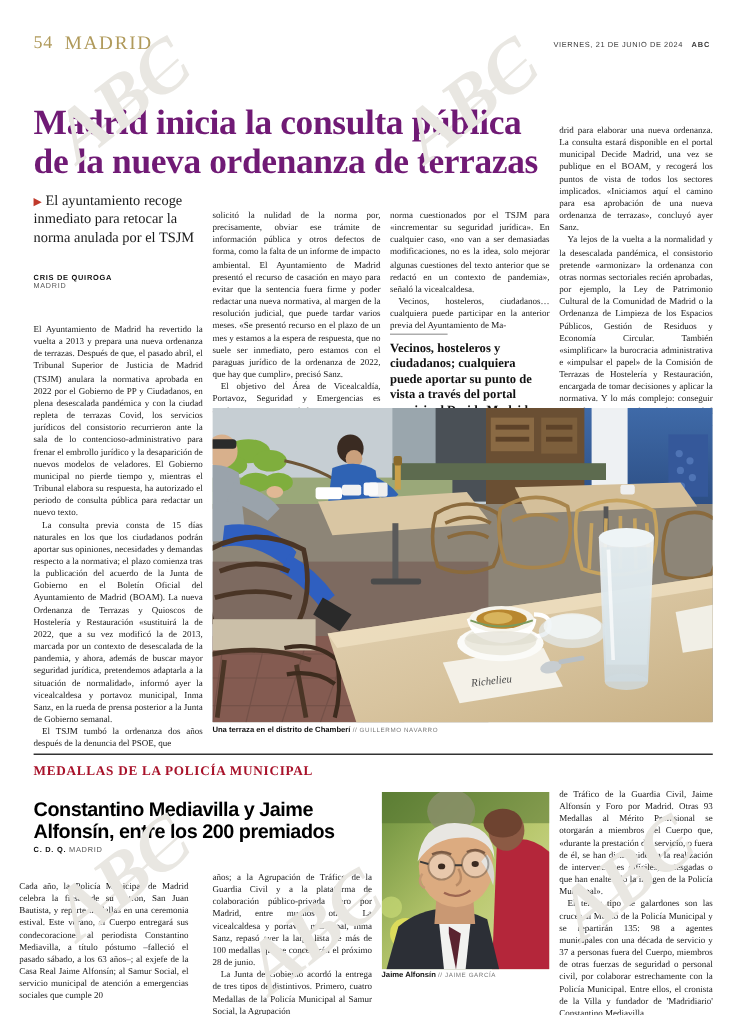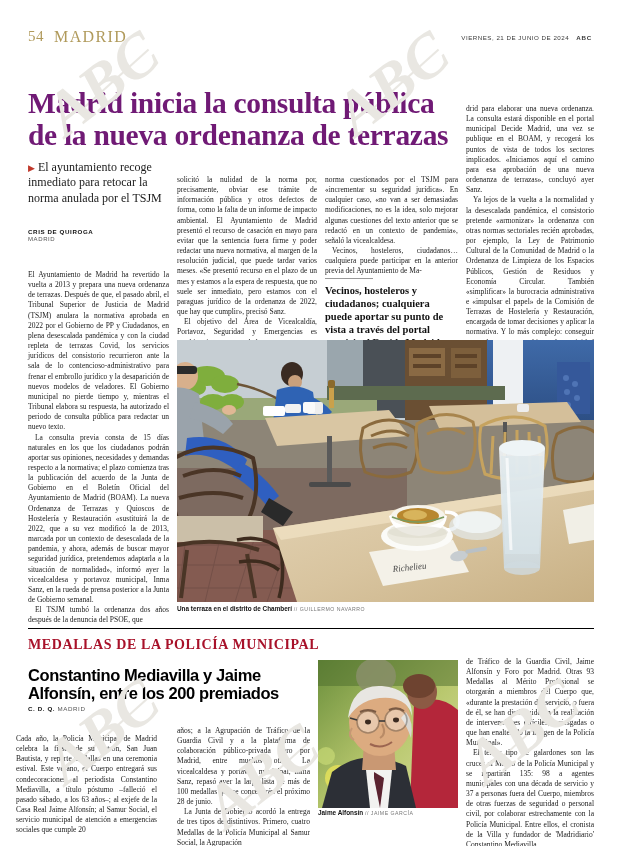--- a/index.html
+++ b/index.html
@@ -68,21 +68,21 @@
   .caption1{position:absolute;left:177px;top:605px;width:417px;
      font-family:"Liberation Sans",sans-serif;font-size:6.4px;color:#111;}
   .caption1 b{font-weight:700;}
   .caption1 .credit{font-size:5.2px;letter-spacing:.5px;color:#777;font-weight:400;}
 
   
   .hr-main{position:absolute;left:28px;top:628px;width:566px;height:1px;background:#000;}
 
   
   .overline{position:absolute;left:28px;top:637px;
-     font-family:"Liberation Serif",serif;font-weight:700;font-size:14px;
+     font-family:"Liberation Serif",serif;font-weight:700;font-size:11px;
      letter-spacing:.6px;color:#a8122a;}
   .headline2{position:absolute;left:28px;top:652px;width:280px;
      font-family:"Liberation Sans",sans-serif;font-weight:700;font-size:16.5px;
      line-height:1.12;letter-spacing:-.4px;color:#000000;}
   .byline2{position:absolute;left:28px;top:705px;width:140px;
      font-family:"Liberation Sans",sans-serif;font-weight:700;font-size:6.2px;
      letter-spacing:.6px;color:#111;}
   .byline2 .city{font-weight:400;color:#555;}
 
   #b1{left:16px;top:714px;width:141px;font-family:Liberation Serif, serif;}

